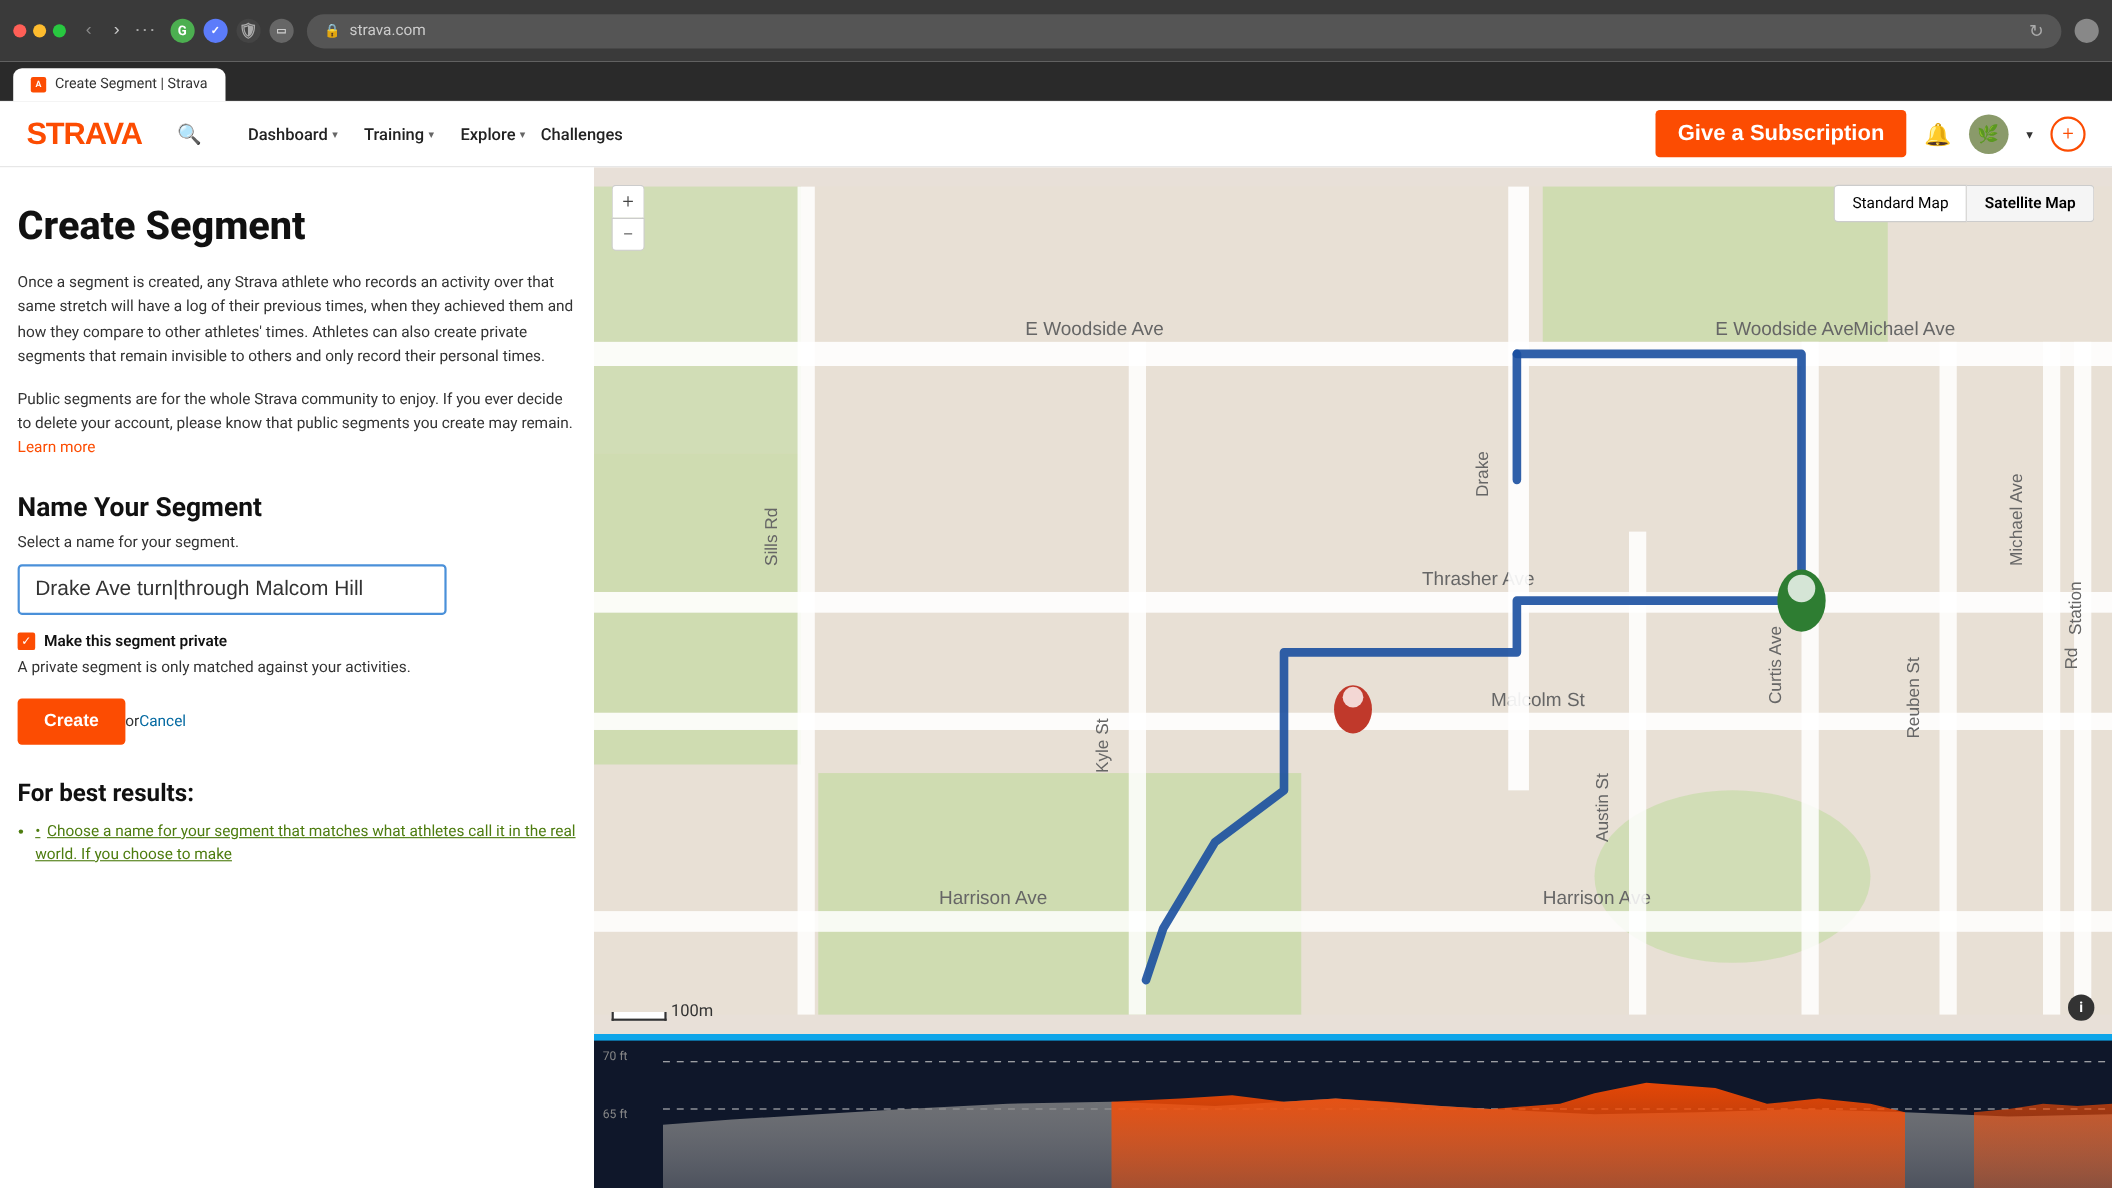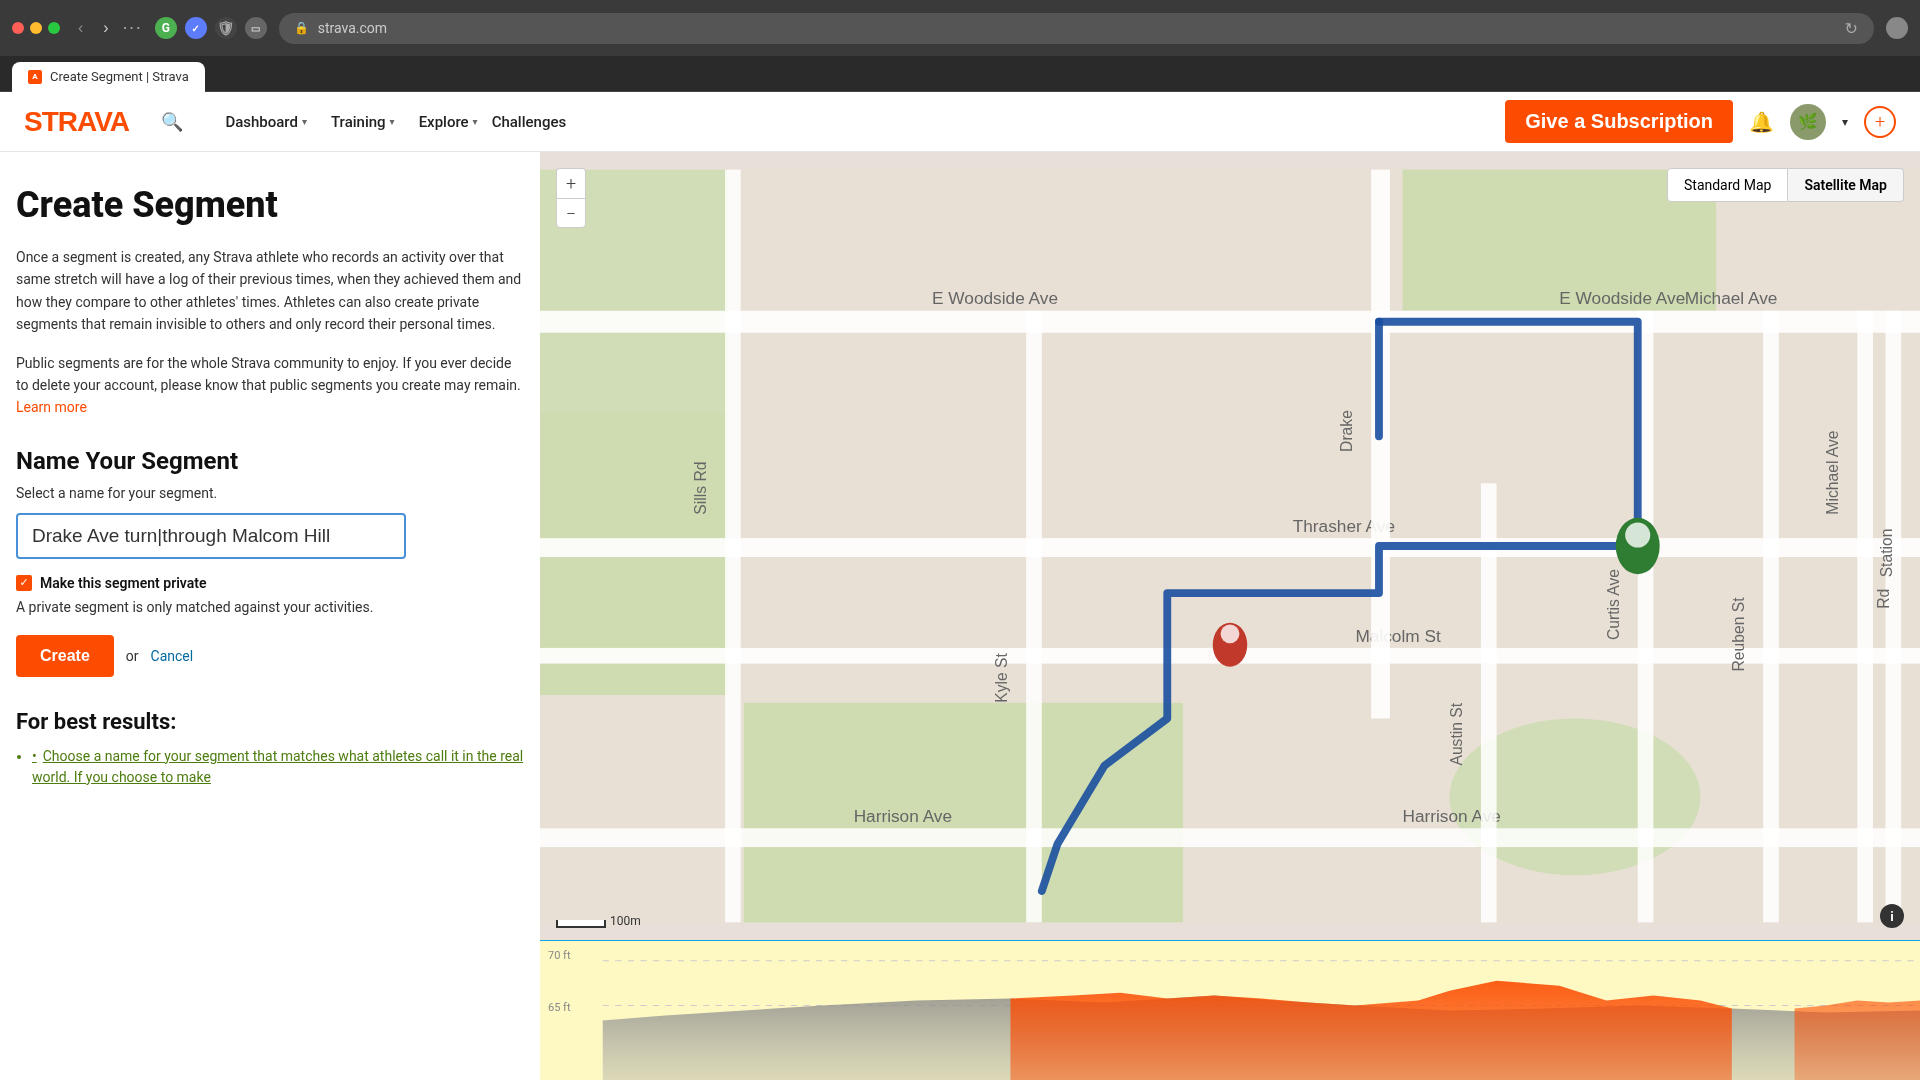--- a/index.html
+++ b/index.html
@@ -154,21 +154,21 @@
       border-radius: 2px; display: flex; align-items: center; justify-content: center;
       color: white; font-size: 11px; flex-shrink: 0;
     }
     .private-label {
       font-size: 14px; color: #111; font-weight: 600;
     }
     .private-desc {
       font-size: 14px; color: #333; margin-bottom: 20px;
     }
     .actions-row {
-      display: flex; align-items: center; gap: 12px; margin-bottom: 32px;
+      display: flex; align-items: center; margin-bottom: 32px;
     }
     .create-btn {
       background: #FC4C02; color: white; border: none; border-radius: 4px;
       padding: 12px 24px; font-size: 16px; font-weight: 600; cursor: pointer;
     }
     .or-text { font-size: 14px; color: #333; }
     .cancel-link { color: #0369a1; font-size: 14px; cursor: pointer; text-decoration: none; }
     .best-results-title {
       font-size: 22px; font-weight: 700; color: #111; margin-bottom: 12px;
     }
@@ -212,38 +212,38 @@
       padding: 8px 16px; background: white; font-size: 14px; cursor: pointer;
       border: 1px solid #ccc;
     }
     .map-type-btn.active { font-weight: 600; background: #f5f5f5; }
     .map-type-standard { border-radius: 4px 0 0 4px; }
     .map-type-satellite { border-radius: 0 4px 4px 0; border-left: none; }
     .map-scale {
       position: absolute; bottom: 12px; left: 16px; z-index: 10;
       display: flex; align-items: flex-end; gap: 0;
     }
-    .scale-label { font-size: 12px; color: #333; margin-left: 4px; }
+    .scale-label { font-size: 15px; color: #333; margin-left: 4px; }
     .info-btn {
       position: absolute; bottom: 12px; right: 16px; z-index: 10;
       width: 24px; height: 24px; background: #333; border-radius: 50%;
       display: flex; align-items: center; justify-content: center;
       color: white; font-size: 13px; font-weight: 700; cursor: pointer;
     }
 
     
     .map-svg {
       width: 100%; height: 100%;
     }
 
     
     .elevation-chart {
       height: 140px;
-      background: #fef9c3;
-      border-top: 1px solid #0ea5e9;
+      background: #0f172a;
+      border-top: 6px solid #0ea5e9;
       position: relative;
       overflow: hidden;
     }
     .elevation-svg {
       width: 100%; height: 100%;
     }
     .elevation-label {
       position: absolute;
       font-size: 11px; color: #888;
     }

